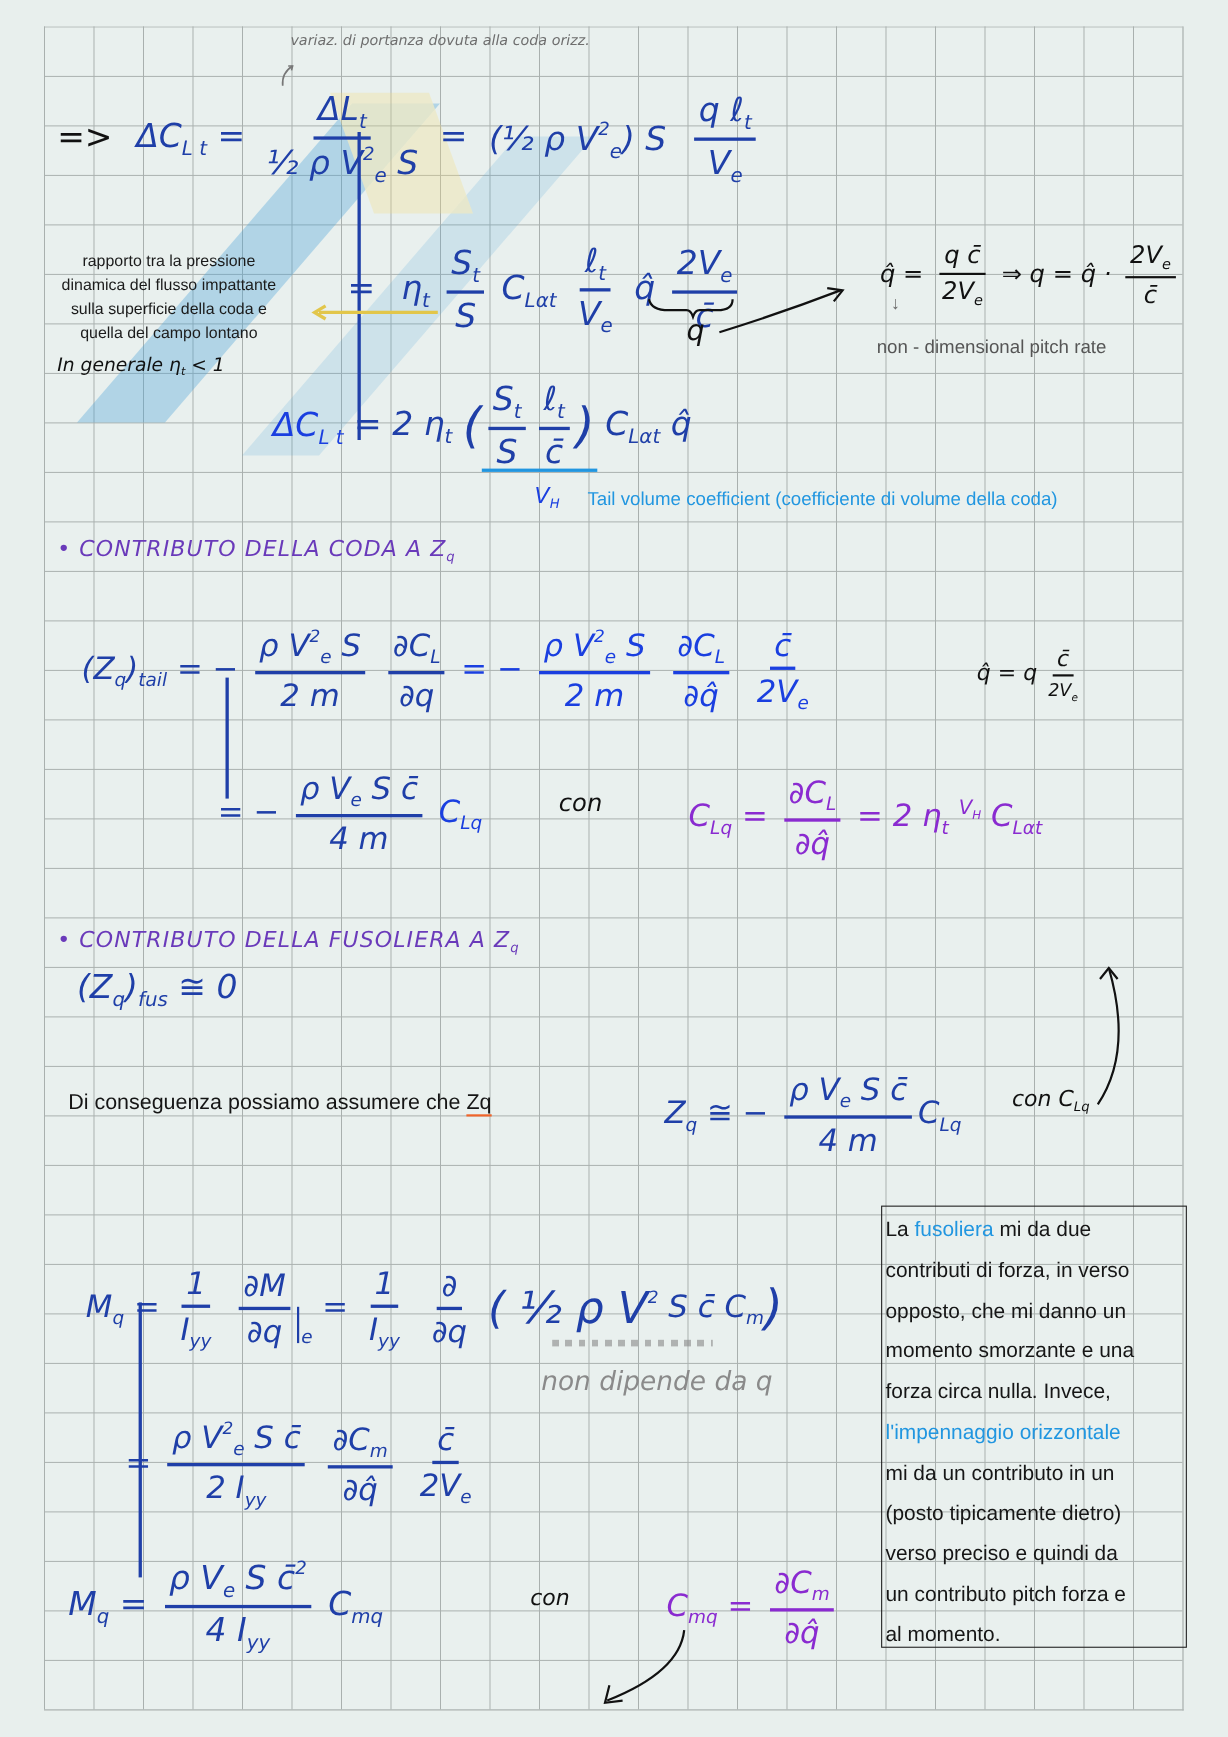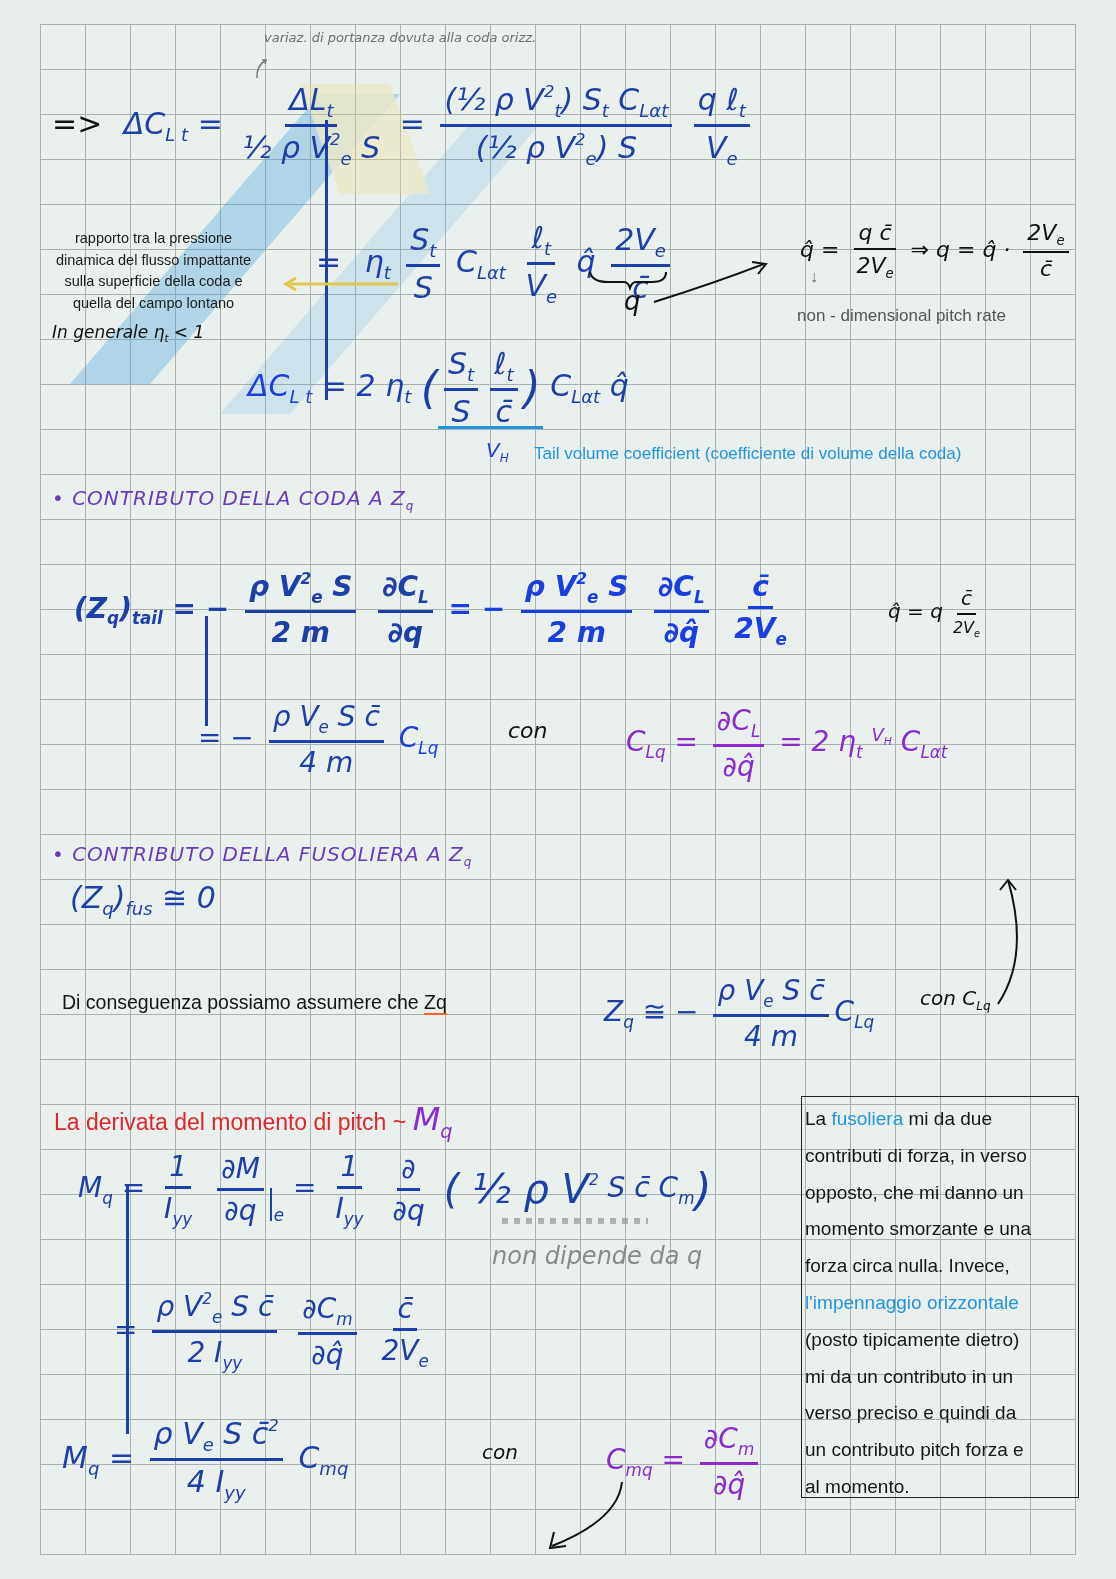--- a/index.html
+++ b/index.html
@@ -67,21 +67,20 @@
     <span class="black">=&gt;</span>
     <span class="blue" style="margin-left:12px">
       <span>ΔC</span><span class="sub">L t</span>
       =
       <span class="frac">
         <span class="num"><span>ΔL</span><span class="sub">t</span></span>
         <span class="den"><span>½ ρ V</span><span class="sup">2</span><span class="sub">e</span><span> S</span></span>
       </span>
       =
       <span class="frac">
-        <span class="num"><span>(½ ρ V</span><span class="sup">2</span><span class="sub">t</span><span>) S</span><span class="sub">t</span><span> C</span><span class="sub">Lαt</span></span>
         <span class="den"><span>(½ ρ V</span><span class="sup">2</span><span class="sub">e</span><span>) S</span></span>
       </span>
       <span class="frac">
         <span class="num"><span>q ℓ</span><span class="sub">t</span></span>
         <span class="den"><span>V</span><span class="sub">e</span></span>
       </span>
     </span>
   </div>
 
   <div class="vline" style="left:285px;top:96px;height:280px;"></div>
@@ -153,21 +152,21 @@
       </span><span style="font-size:44px;vertical-align:middle">)</span>
     <span>C</span><span class="sub">Lαt</span>
     <span>q̂</span>
   </div>
   <div class="abs" style="left:398px;top:402px;width:105px;height:3px;background:#2196e0;"></div>
   <div class="abs hw" style="left:446px;top:414px;font-size:20px;color:#1a3fe0;"><span>V</span><span class="sub">H</span></div>
   <div class="abs typed cyan" style="left:494px;top:420px;font-size:17px;">Tail volume coefficient (coefficiente di volume della coda)</div>
 
   <div class="abs hw violet" style="left:12px;top:462px;font-size:20px;letter-spacing:1px;"><span>• CONTRIBUTO  DELLA  CODA  A  Z</span><span class="sub">q</span></div>
 
-  <div class="abs hw blue" style="left:34px;top:546px;font-size:28px;font-weight:bold;">
+  <div class="abs hw blue" style="left:34px;top:546px;font-size:28px;">
     <span>(Z</span><span class="sub">q</span><span>)</span><span class="sub">tail</span>
     <span>= −</span>
     <span class="frac">
         <span class="num"><span>ρ V</span><span class="sup">2</span><span class="sub">e</span><span> S</span></span>
         <span class="den">2 m</span>
       </span>
     <span class="frac">
         <span class="num"><span>∂C</span><span class="sub">L</span></span>
         <span class="den">∂q</span>
       </span>
@@ -228,23 +227,20 @@
         <span class="num"><span>ρ V</span><span class="sub">e</span><span> S c̄</span></span>
         <span class="den">4 m</span>
       </span><span>C</span><span class="sub">Lq</span>
   </div>
   <div class="abs hw black" style="left:880px;top:962px;font-size:20px;"><span>con  C</span><span class="sub">Lq</span></div>
   <svg class="arrow" style="left:954px;top:852px" width="50" height="132">
       <path d="M4,128 Q36,80 14,4" stroke="#111" stroke-width="2" fill="none"></path>
       <path d="M6,14 L14,4 L22,14" stroke="#111" stroke-width="2" fill="none"></path>
     </svg>
 
-  <div class="abs typed red" style="left:14px;top:1076px;font-size:23px;">
-    <span>La derivata del momento di pitch ~ </span><span class="hw purple" style="font-size:32px"><span>M</span><span class="sub">q</span></span>
-  </div>
 
   <div class="abs hw blue" style="left:38px;top:1126px;font-size:28px;">
     <span>M</span><span class="sub">q</span>
     <span>=</span>
     <span class="frac">
         <span class="num">1</span>
         <span class="den"><span>I</span><span class="sub">yy</span></span>
       </span>
     <span class="frac">
         <span class="num">∂M</span>
@@ -307,18 +303,18 @@
 
 </div>
 
 <div class="note-box typed">
   <div><span>La </span><span class="cyan">fusoliera</span><span> mi da due</span></div>
   <div><span>contributi di forza, in verso</span></div>
   <div><span>opposto, che mi danno un</span></div>
   <div><span>momento smorzante e una</span></div>
   <div><span>forza circa nulla. Invece,</span></div>
   <div><span class="cyan">l'impennaggio orizzontale</span></div>
+  <div><span>mi da un contributo in un</span></div>
   <div><span>(posto tipicamente dietro)</span></div>
-  <div><span>mi da un contributo in un</span></div>
   <div><span>verso preciso e quindi da</span></div>
   <div><span>un contributo pitch forza e</span></div>
   <div><span>al momento.</span></div>
 </div>
 
 </body></html>

